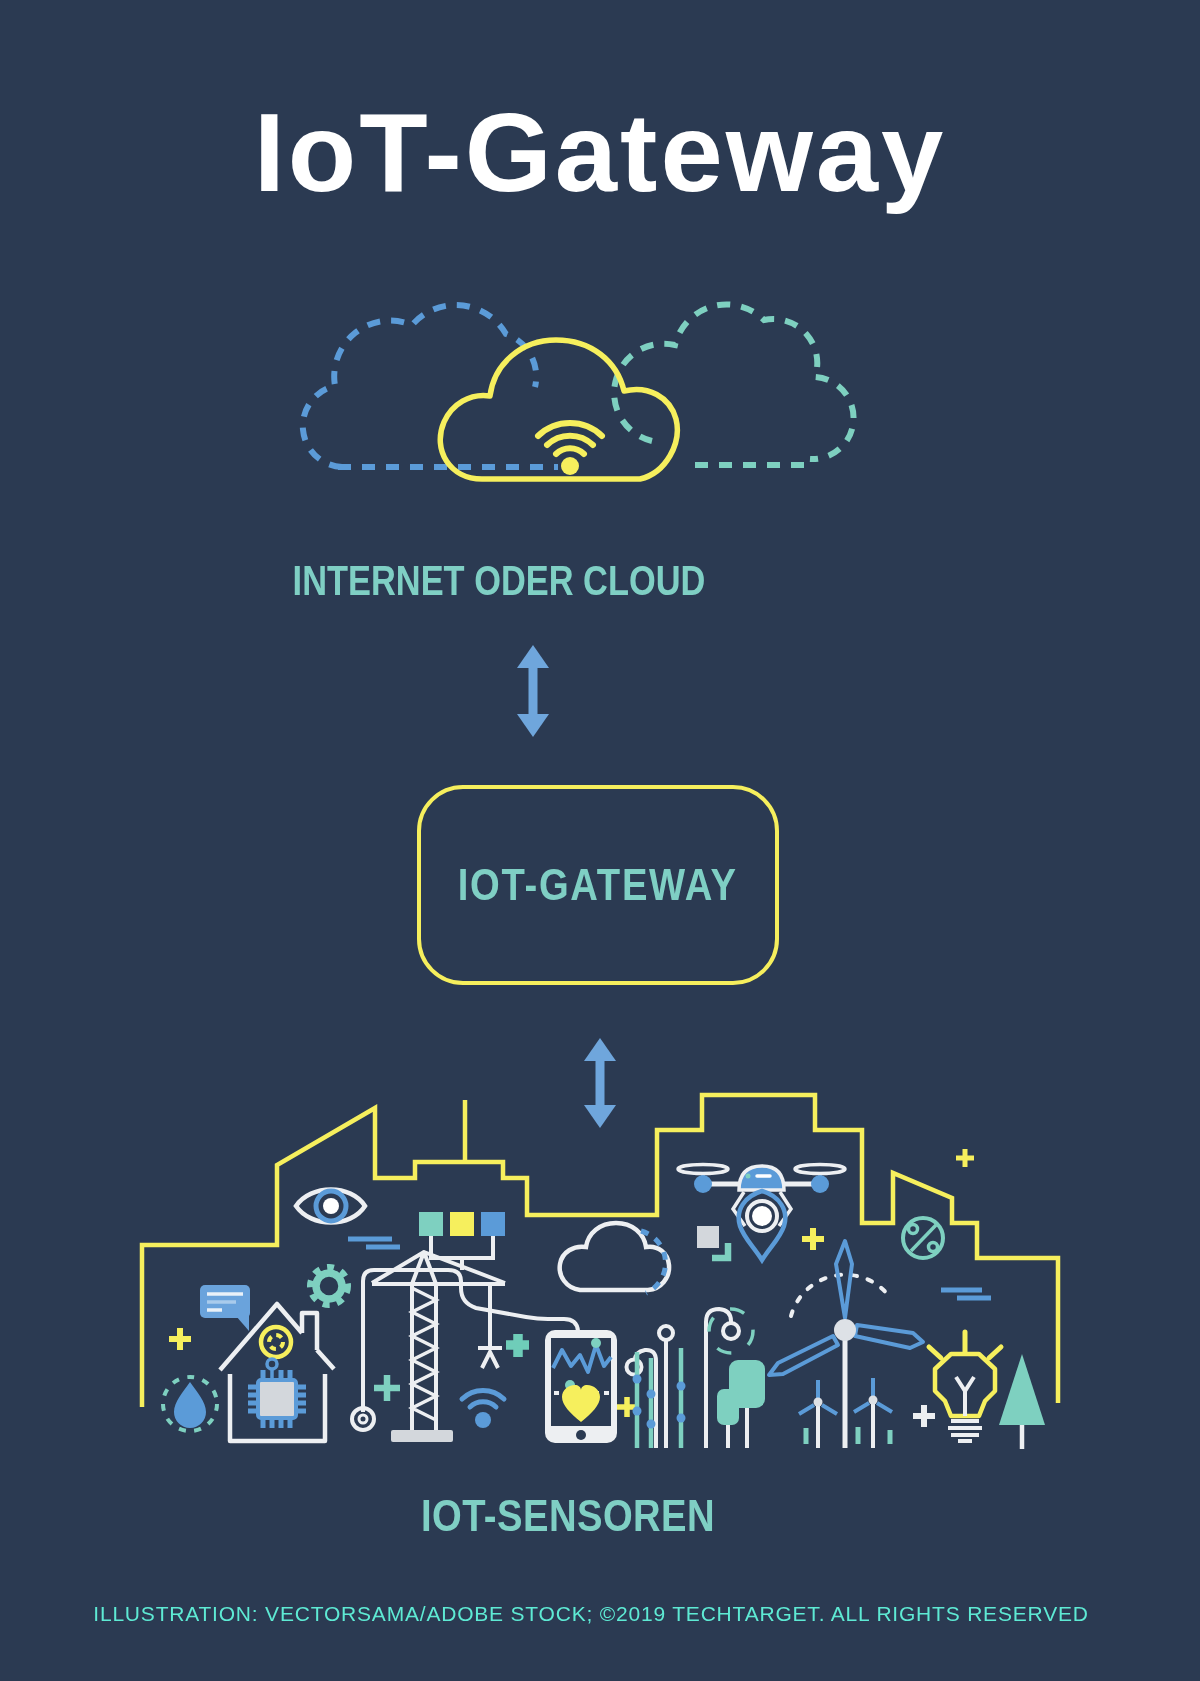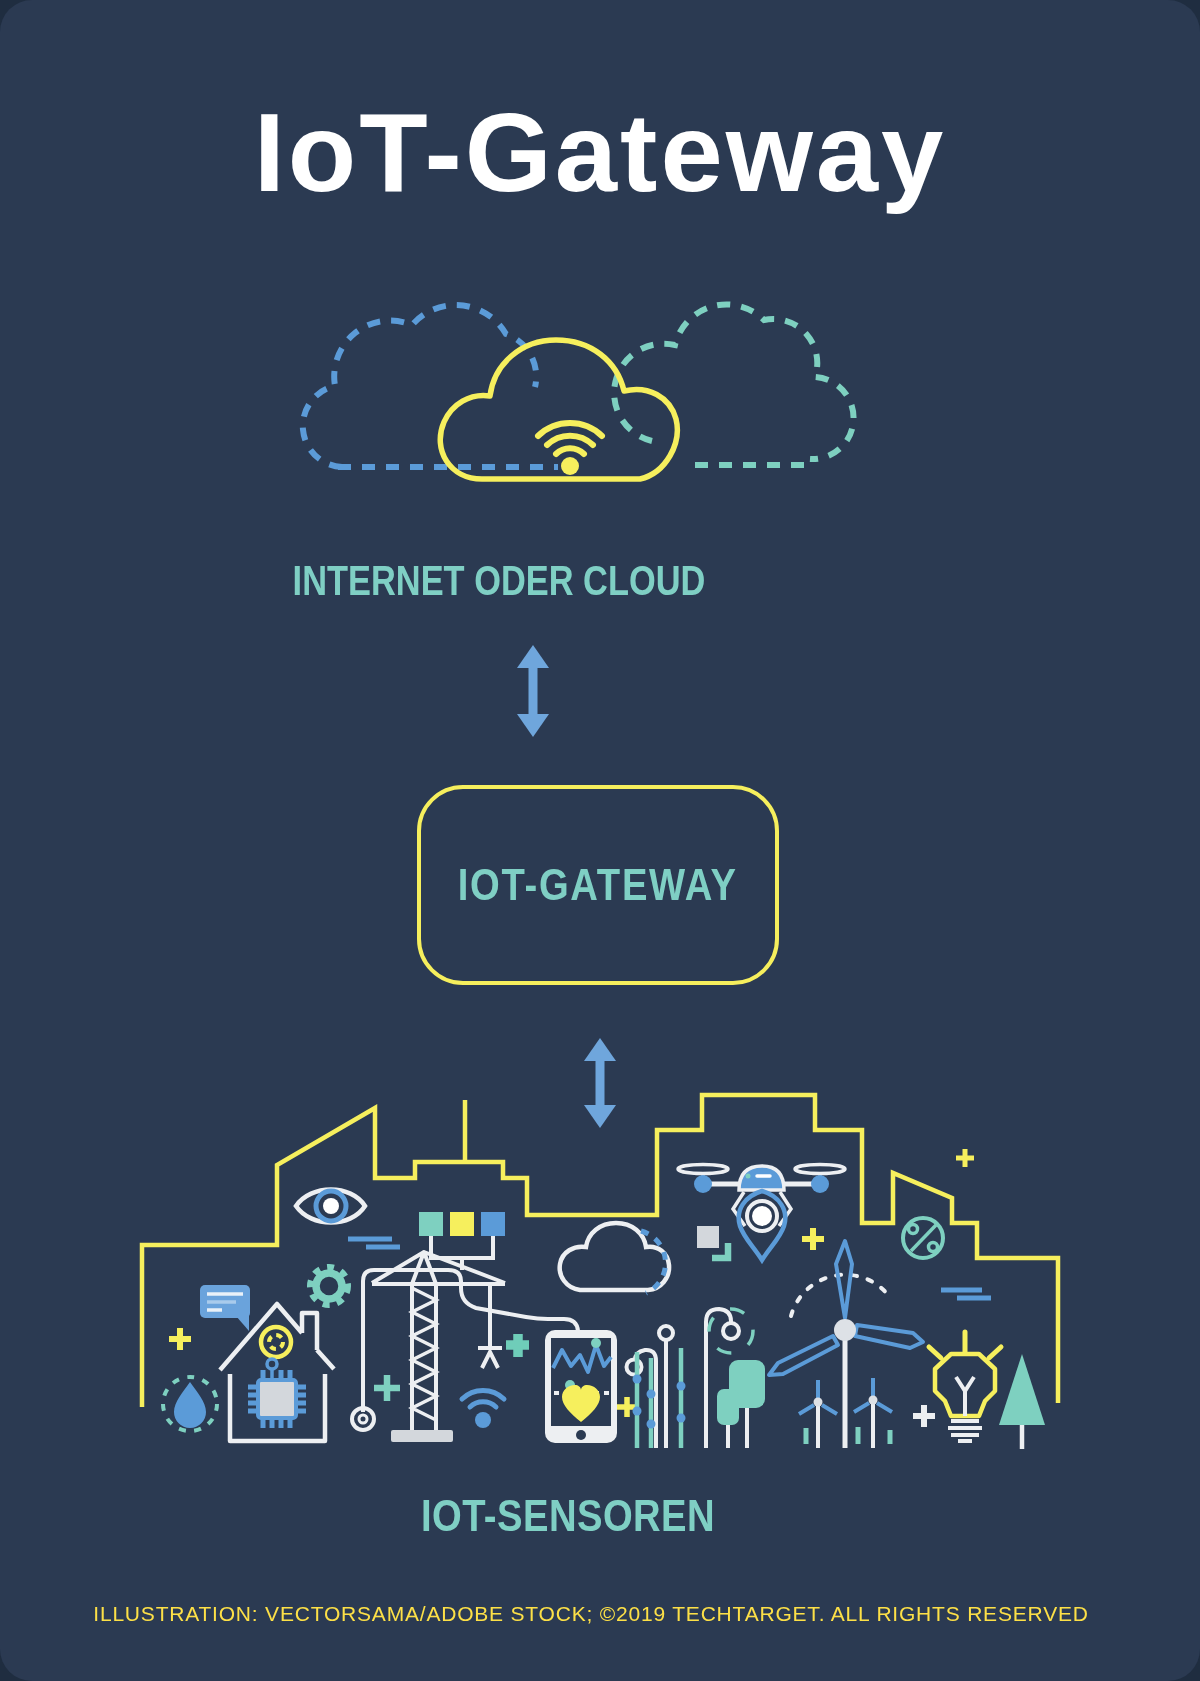--- a/index.html
+++ b/index.html
@@ -1,18 +1,18 @@
 <!DOCTYPE html>
 <html><head>
 <meta charset="utf-8">
 <style>
   html,body{margin:0;padding:0;background:#1f2d40;}
   #page{
     position:relative;width:1200px;height:1681px;background:#2B3A52;
-    overflow:hidden;font-family:"Liberation Sans",sans-serif;margin:0 auto;border-radius:32px;
+    overflow:hidden;font-family:"Liberation Sans",sans-serif;margin:0 auto;
   }
   .abs{position:absolute;}
   .row{position:absolute;left:0;width:1200px;text-align:center;white-space:nowrap;}
   .row span{display:inline-block;white-space:nowrap;}
   #page-title-row{top:88px;}
   #page-title-row span{
     font-size:112px;font-weight:bold;color:#FFFFFF;letter-spacing:3px;
   }
   #cloud-label-row{top:556px;margin-left:-101px;}
   #cloud-label-row span{
@@ -26,21 +26,21 @@
   #gateway-box span{
     font-size:45px;font-weight:bold;color:#7FCFC4;letter-spacing:2px;
     transform:scaleX(.85);white-space:nowrap;display:inline-block;
   }
   #sensors-label-row{top:1490px;margin-left:-32px;}
   #sensors-label-row span{
     font-size:45px;font-weight:bold;color:#7FCFC4;letter-spacing:.5px;transform:scaleX(.85);
   }
   #footer-row{top:1602px;margin-left:-9px;}
   #footer-row span{
-    font-size:21px;color:#fde047;letter-spacing:.8px;
+    font-size:21px;color:#5eead4;letter-spacing:.8px;
   }
   svg{position:absolute;left:0;top:0;}
   
   .sw{stroke:#EDEFF2;fill:none;}
   .sb{stroke:#5B9BD8;fill:none;}
   .st{stroke:#7ED0C0;fill:none;}
   .sy{stroke:#F6EF5D;fill:none;}
   .fb{fill:#5B9BD8;}
   .ft{fill:#7ED0C0;}
   .fy{fill:#F6EF5D;}

